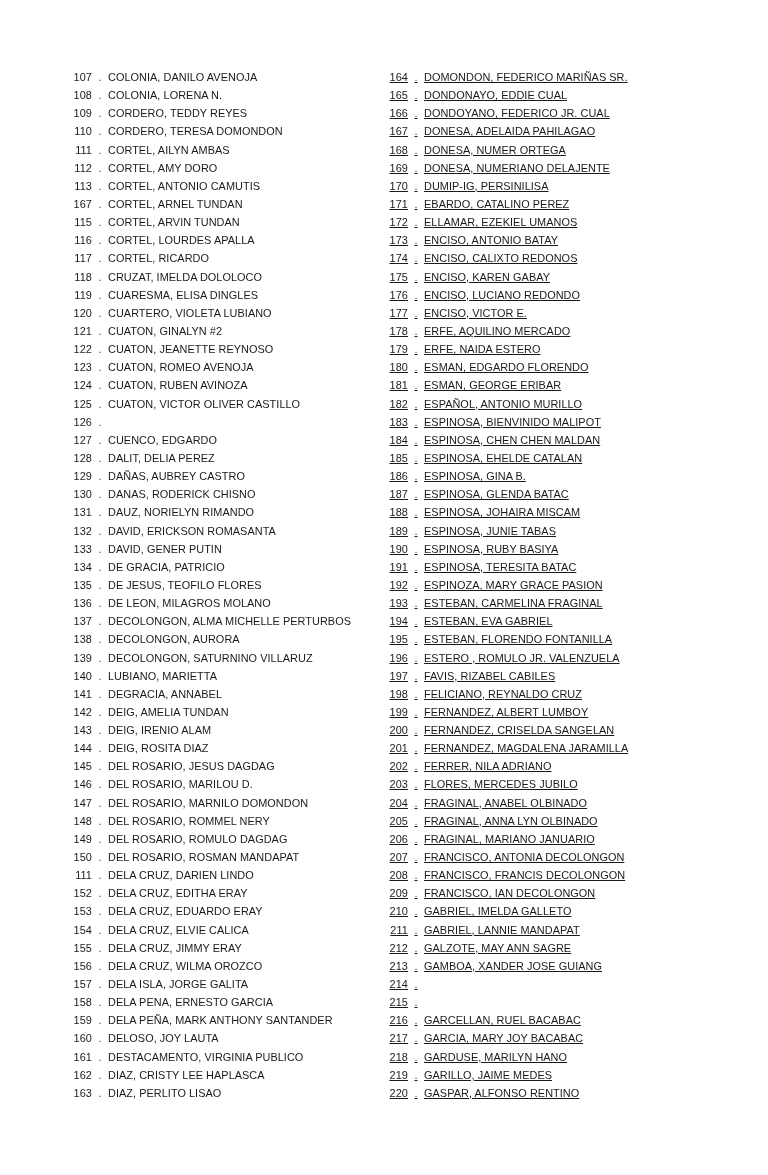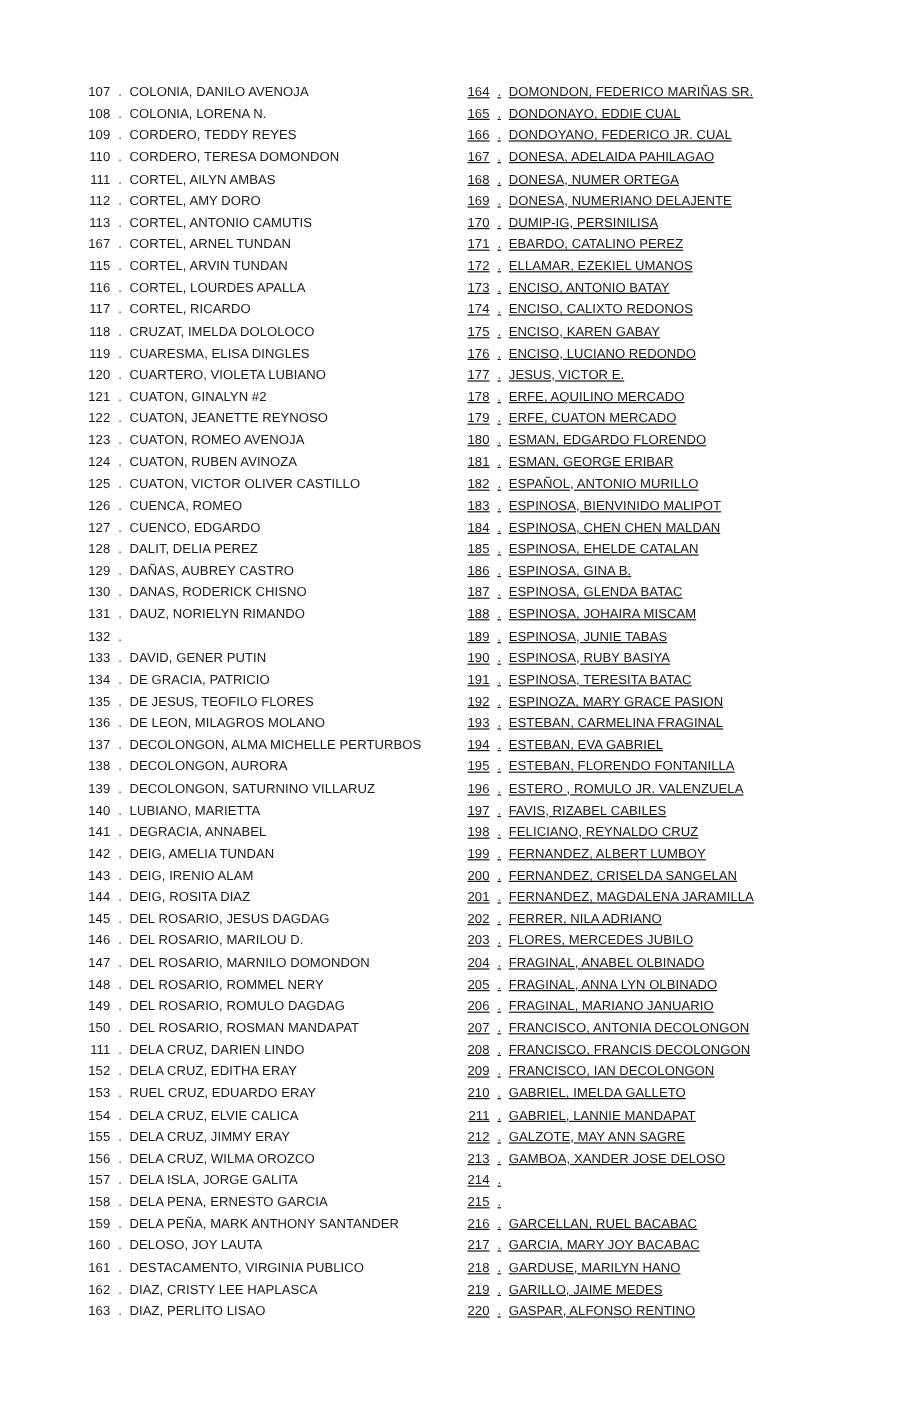--- a/index.html
+++ b/index.html
@@ -171,21 +171,20 @@
           <span class="entry-name">CUATON, RUBEN AVINOZA</span>
         </div>
         <div class="entry-row">
           <span class="entry-number">125</span>
           <span class="entry-separator">.</span>
           <span class="entry-name">CUATON, VICTOR OLIVER CASTILLO</span>
         </div>
         <div class="entry-row">
           <span class="entry-number">126</span>
           <span class="entry-separator">.</span>
-          <span class="entry-name">CUENCA, ROMEO</span>
         </div>
         <div class="entry-row">
           <span class="entry-number">127</span>
           <span class="entry-separator">.</span>
           <span class="entry-name">CUENCO, EDGARDO</span>
         </div>
         <div class="entry-row">
           <span class="entry-number">128</span>
           <span class="entry-separator">.</span>
           <span class="entry-name">DALIT, DELIA PEREZ</span>
@@ -201,20 +200,21 @@
           <span class="entry-name">DANAS, RODERICK CHISNO</span>
         </div>
         <div class="entry-row">
           <span class="entry-number">131</span>
           <span class="entry-separator">.</span>
           <span class="entry-name">DAUZ, NORIELYN RIMANDO</span>
         </div>
         <div class="entry-row">
           <span class="entry-number">132</span>
           <span class="entry-separator">.</span>
+          <span class="entry-name">DAVID, ERICKSON ROMASANTA</span>
         </div>
         <div class="entry-row">
           <span class="entry-number">133</span>
           <span class="entry-separator">.</span>
           <span class="entry-name">DAVID, GENER PUTIN</span>
         </div>
         <div class="entry-row">
           <span class="entry-number">134</span>
           <span class="entry-separator">.</span>
           <span class="entry-name">DE GRACIA, PATRICIO</span>
@@ -305,21 +305,21 @@
           <span class="entry-name">DELA CRUZ, DARIEN LINDO</span>
         </div>
         <div class="entry-row">
           <span class="entry-number">152</span>
           <span class="entry-separator">.</span>
           <span class="entry-name">DELA CRUZ, EDITHA ERAY</span>
         </div>
         <div class="entry-row">
           <span class="entry-number">153</span>
           <span class="entry-separator">.</span>
-          <span class="entry-name">RUEL CRUZ, EDUARDO ERAY</span>
+          <span class="entry-name">DELA CRUZ, EDUARDO ERAY</span>
         </div>
         <div class="entry-row">
           <span class="entry-number">154</span>
           <span class="entry-separator">.</span>
           <span class="entry-name">DELA CRUZ, ELVIE CALICA</span>
         </div>
         <div class="entry-row">
           <span class="entry-number">155</span>
           <span class="entry-separator">.</span>
           <span class="entry-name">DELA CRUZ, JIMMY ERAY</span>
@@ -427,31 +427,31 @@
           <span class="entry-name">ENCISO, KAREN GABAY</span>
         </div>
         <div class="entry-row">
           <span class="entry-number">176</span>
           <span class="entry-separator">.</span>
           <span class="entry-name">ENCISO, LUCIANO REDONDO</span>
         </div>
         <div class="entry-row">
           <span class="entry-number">177</span>
           <span class="entry-separator">.</span>
-          <span class="entry-name">JESUS, VICTOR E.</span>
+          <span class="entry-name">ENCISO, VICTOR E.</span>
         </div>
         <div class="entry-row">
           <span class="entry-number">178</span>
           <span class="entry-separator">.</span>
           <span class="entry-name">ERFE, AQUILINO MERCADO</span>
         </div>
         <div class="entry-row">
           <span class="entry-number">179</span>
           <span class="entry-separator">.</span>
-          <span class="entry-name">ERFE, CUATON MERCADO</span>
+          <span class="entry-name">ERFE, NAIDA ESTERO</span>
         </div>
         <div class="entry-row">
           <span class="entry-number">180</span>
           <span class="entry-separator">.</span>
           <span class="entry-name">ESMAN, EDGARDO FLORENDO</span>
         </div>
         <div class="entry-row">
           <span class="entry-number">181</span>
           <span class="entry-separator">.</span>
           <span class="entry-name">ESMAN, GEORGE ERIBAR</span>
@@ -607,21 +607,21 @@
           <span class="entry-name">GABRIEL, LANNIE MANDAPAT</span>
         </div>
         <div class="entry-row">
           <span class="entry-number">212</span>
           <span class="entry-separator">.</span>
           <span class="entry-name">GALZOTE, MAY ANN SAGRE</span>
         </div>
         <div class="entry-row">
           <span class="entry-number">213</span>
           <span class="entry-separator">.</span>
-          <span class="entry-name">GAMBOA, XANDER JOSE DELOSO</span>
+          <span class="entry-name">GAMBOA, XANDER JOSE GUIANG</span>
         </div>
         <div class="entry-row">
           <span class="entry-number">214</span>
           <span class="entry-separator">.</span>
         </div>
         <div class="entry-row">
           <span class="entry-number">215</span>
           <span class="entry-separator">.</span>
         </div>
         <div class="entry-row">

